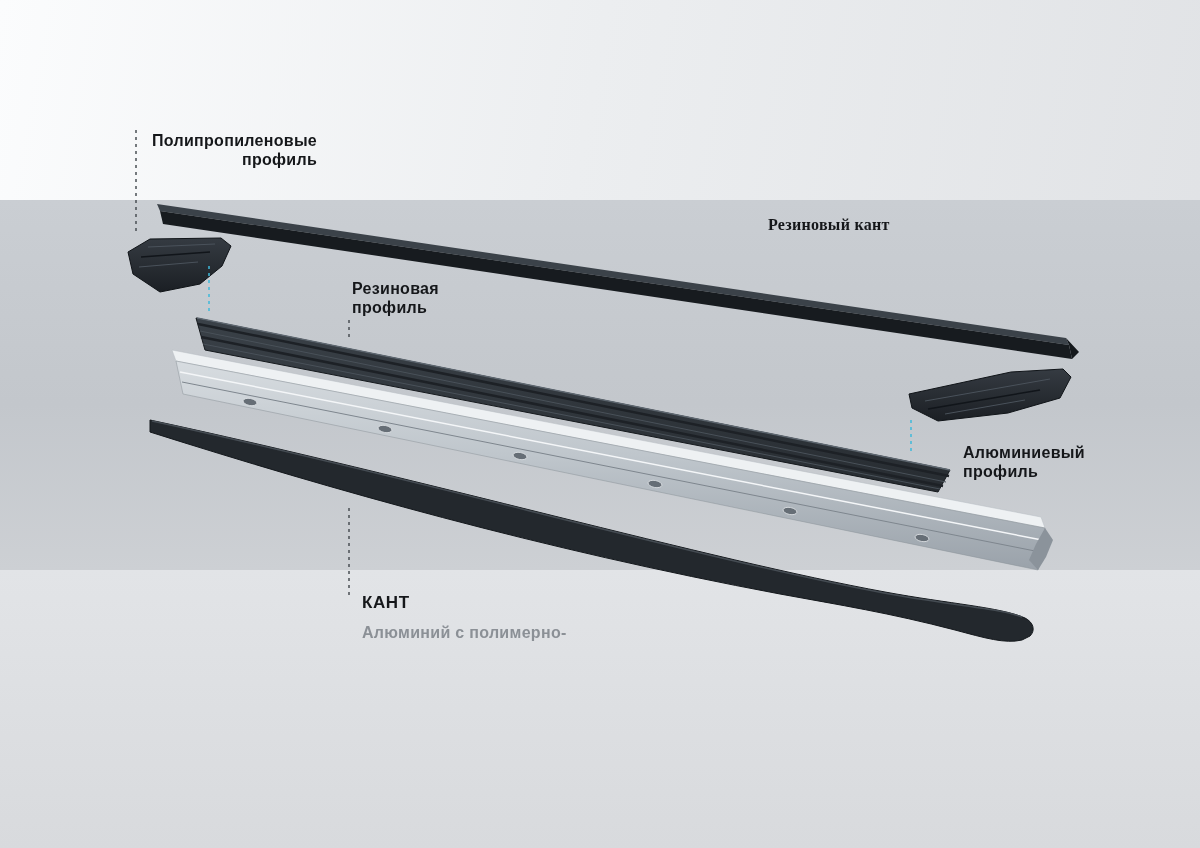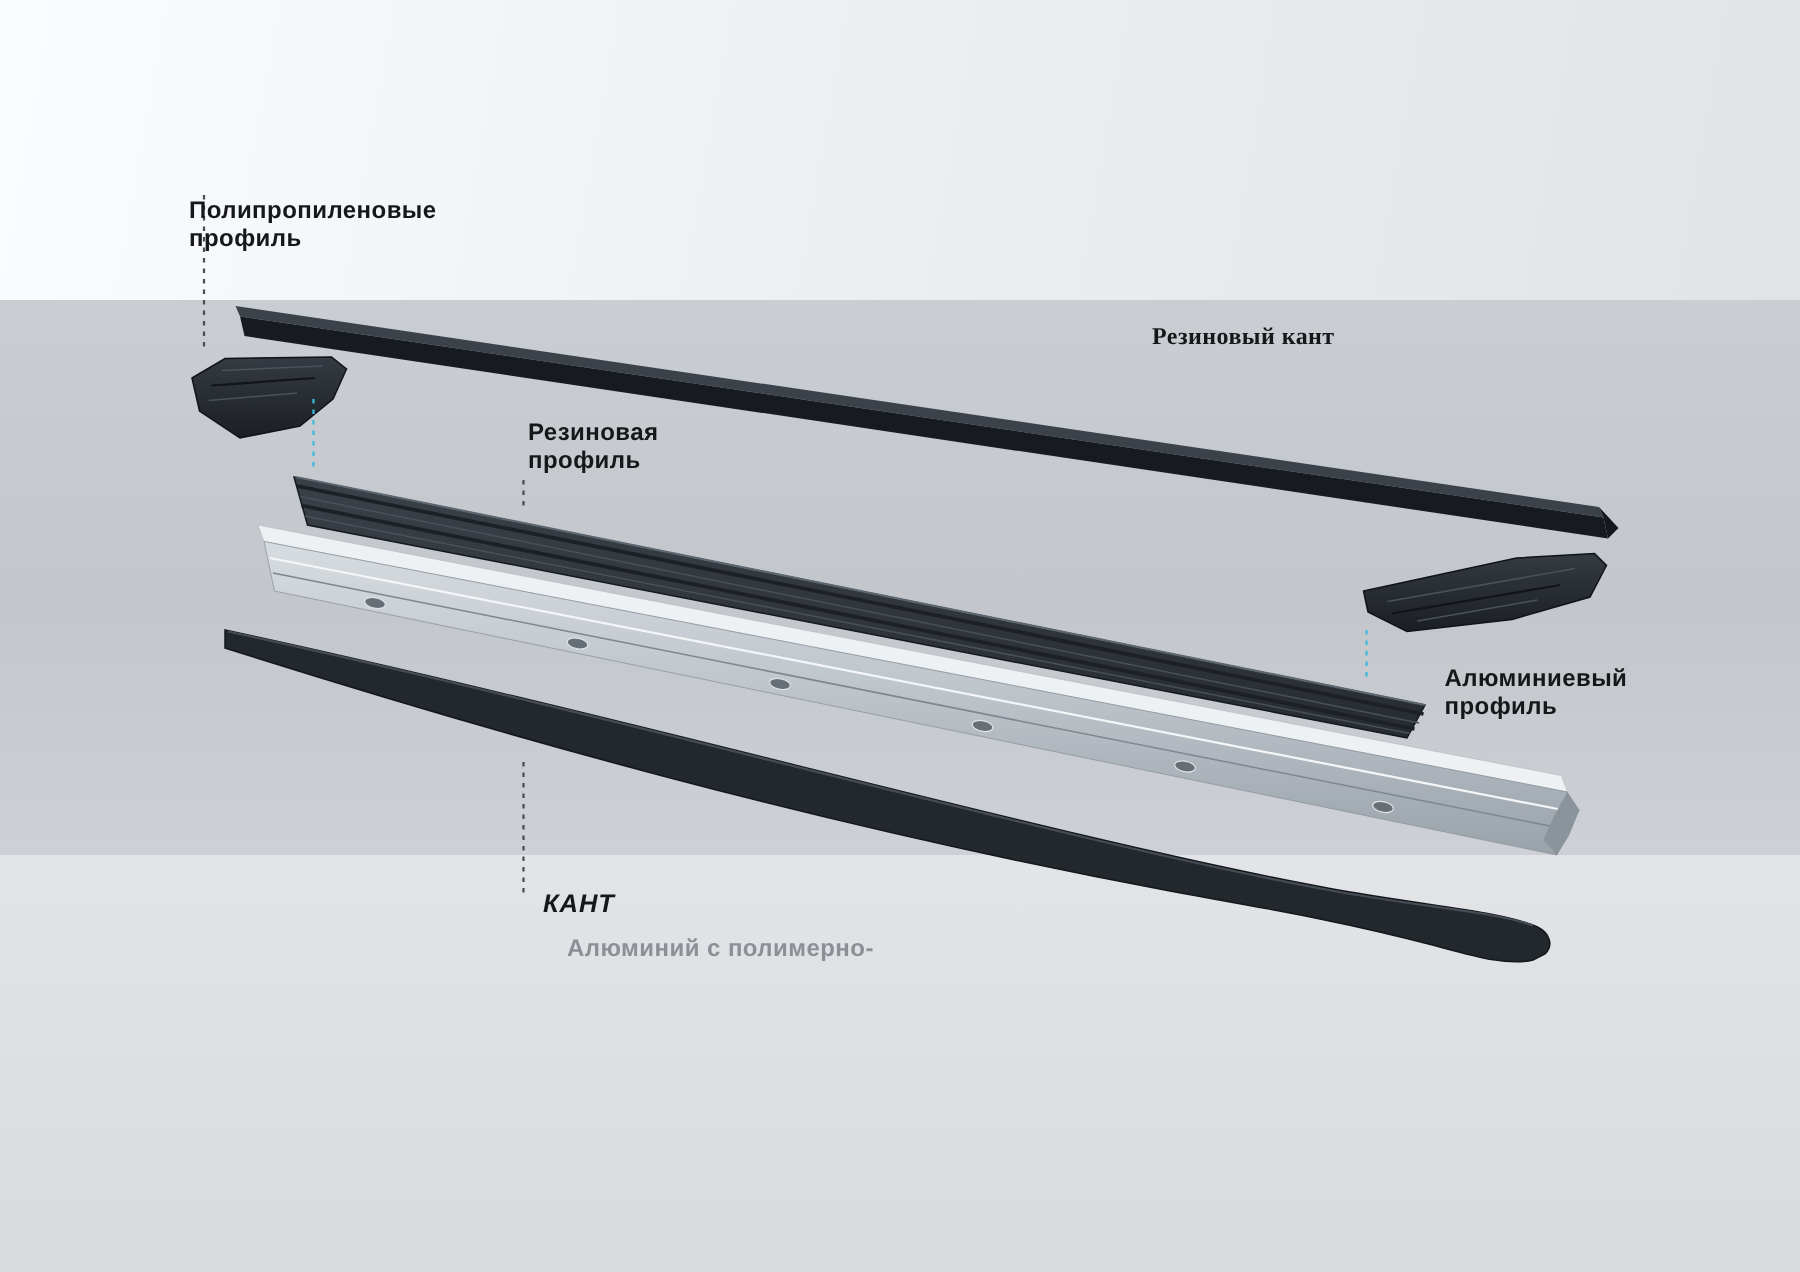--- a/index.html
+++ b/index.html
@@ -22,21 +22,21 @@
   .label{
     position:absolute;
     color:#15171a;
     font-weight:bold;
     font-size:16px;
     line-height:19px;
     letter-spacing:0.3px;
     white-space:nowrap;
   }
   .label .ln{display:block;}
-  .label-kant-title{font-size:17px;letter-spacing:0.6px;font-style:italic;}
+  .label-kant-title{font-size:17px;letter-spacing:0.6px;}
   .label-kant-sub{
     position:absolute;
     color:#8b9096;
     font-weight:bold;
     font-size:16px;
     line-height:25px;
     letter-spacing:0.3px;
     white-space:nowrap;
   }
 </style>
@@ -122,21 +122,21 @@
       <path d="M152,421 C 420,479 710,561 884,593 C 948,605 998,608 1022,617" fill="none" stroke="#454c53" stroke-width="1.5"></path>
     </g>
 
     <line x1="136" y1="130" x2="136" y2="233" stroke="#4a4f54" stroke-width="1.5" stroke-dasharray="3 4"></line>
     <line x1="209" y1="266" x2="209" y2="313" stroke="#3fb9da" stroke-width="1.5" stroke-dasharray="3 4"></line>
     <line x1="349" y1="320" x2="349" y2="341" stroke="#4a4f54" stroke-width="1.5" stroke-dasharray="3 4"></line>
     <line x1="911" y1="420" x2="911" y2="452" stroke="#3fb9da" stroke-width="1.5" stroke-dasharray="3 4"></line>
     <line x1="349" y1="508" x2="349" y2="597" stroke="#4a4f54" stroke-width="1.5" stroke-dasharray="3 4"></line>
   </svg>
 
-  <div class="label" style="left:126px;top:131px;">
+  <div class="label" style="left:152px;top:131px;text-align:right;">
     <span class="ln">Полипропиленовые</span>
     <span class="ln">профиль</span>
   </div>
 
   <div class="label" style="left:768px;top:215px;font-family:Liberation Serif, serif;">
     <span class="ln">Резиновый кант</span>
   </div>
 
   <div class="label" style="left:352px;top:279px;">
     <span class="ln">Резиновая</span>
@@ -145,17 +145,17 @@
 
   <div class="label" style="left:963px;top:443px;">
     <span class="ln">Алюминиевый</span>
     <span class="ln">профиль</span>
   </div>
 
   <div class="label label-kant-title" style="left:362px;top:593px;">
     <span class="ln">КАНТ</span>
   </div>
 
-  <div class="label-kant-sub" style="left:362px;top:620px;margin-left:16px;">
+  <div class="label-kant-sub" style="left:362px;top:620px;">
     <span class="ln" style="display:block;">Алюминий с полимерно-</span>
   </div>
 
 </div>
 
 </body></html>

